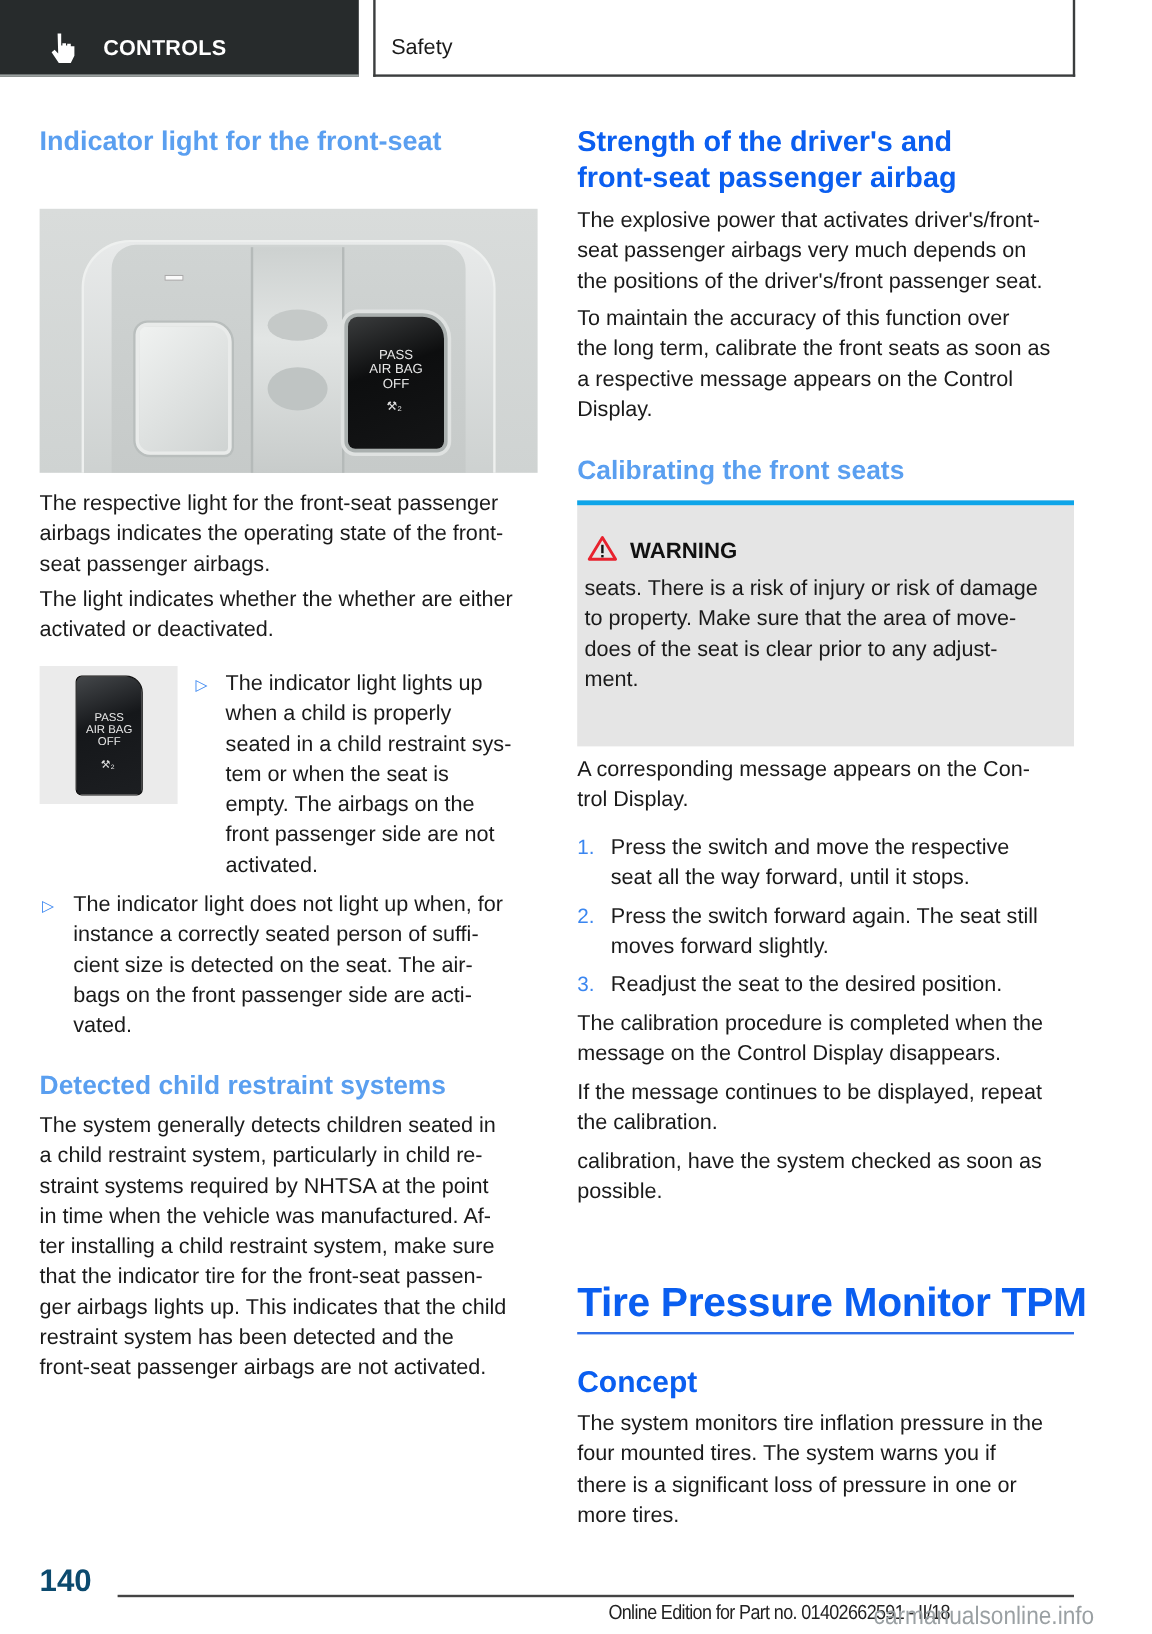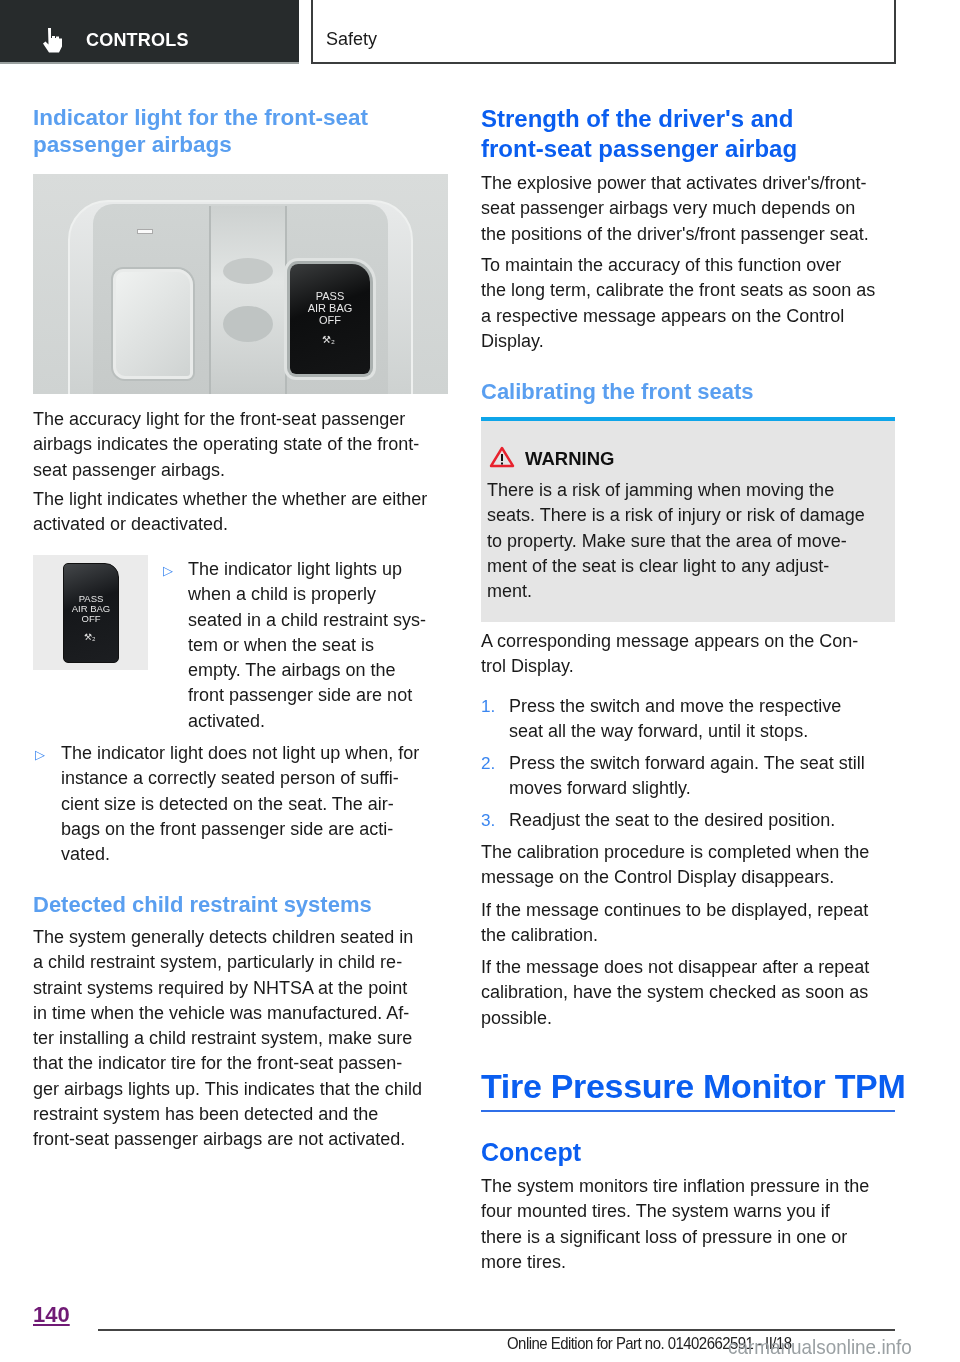--- a/index.html
+++ b/index.html
@@ -41,62 +41,61 @@
   .bullet { position: absolute; color: #3a86f0; font-size: 13px; }
   .num { position: absolute; color: #3a86f0; font-size: 17.2px; line-height: 25.3px; }
 
   .warn { position: absolute; left: 481px; top: 417px; width: 414px; height: 205px; background: #e5e5e5; border-top: 4px solid #0ea5e9; }
   .warn .title { position: absolute; left: 44px; top: 27px; font-weight: bold; font-size: 18.5px; color: #111; }
   .warn .icon { position: absolute; left: 8px; top: 25px; width: 26px; height: 22px; }
   .warn .body { position: absolute; left: 6px; top: 57px; width: 402px; }
 
   .rule-blue { position: absolute; left: 481px; top: 1110px; width: 414px; height: 2px; background: #2f6fe8; }
 
-  .footer-num { position: absolute; left: 33px; top: 1302px; font-weight: bold; font-size: 22px; color: #701a75; text-decoration: underline; }
+  .footer-num { position: absolute; left: 33px; top: 1302px; font-weight: bold; font-size: 26px; color: #0c4a6e; }
   .footer-line { position: absolute; left: 98px; top: 1329px; width: 797px; height: 2px; background: #444; }
   .footer-text { position: absolute; left: 507px; top: 1334px; font-size: 17px; color: #222; letter-spacing: -0.6px; transform: scaleX(0.88); transform-origin: left top; white-space: nowrap; }
   .footer-wm { position: absolute; left: 728px; top: 1335px; font-size: 21px; color: #9aa0a3; white-space: nowrap; transform: scaleX(0.9); transform-origin: left top; }
 </style>
 </head>
 <body>
 
 <div class="hdr-left">
   <svg class="hand" viewBox="0 0 24 26">
     <path d="M8 1 h3 v10 l1 0 v-2 h3 v2 h1 v-1.5 h3 v2 h0.5 h2.5 v8 l-3 6 h-10 l-6 -9 l2.5 -2 l3 3 z" fill="#ffffff"></path>
   </svg>
   <span class="label">CONTROLS</span>
 </div>
 <div class="hdr-right">
   <span class="label">Safety</span>
 </div>
 
 <div class="abs h-light" style="left:33px; top:104px; font-size:22.5px;">
   <div>Indicator light for the front-seat</div>
-  <div>passenger airbags</div>
 </div>
 
 <div class="photo">
   <div class="frame"></div>
   <div class="inner"></div>
   <div class="led"></div>
   <div class="btn-left"></div>
   <div class="center">
     <div class="oval1"></div>
       <div class="oval2"></div>
   </div>
   <div class="btn-pass">
     <div class="pass-text" style="top:26px;">PASS</div>
     <div class="pass-text" style="top:38px;">AIR BAG</div>
     <div class="pass-text" style="top:50px;">OFF</div>
     <span class="pass-icon" style="left:32px; top:70px;">⚒₂</span>
   </div>
 </div>
 
 <div class="abs p" style="left:33px; top:407px; width:415px;">
-  <div>The accuracy light for the front-seat passenger</div>
+  <div>The respective light for the front-seat passenger</div>
   <div>airbags indicates the operating state of the front-</div>
   <div>seat passenger airbags.</div>
 </div>
 <div class="abs p" style="left:33px; top:487px; width:415px;">
   <div>The light indicates whether the whether are either</div>
   <div>activated or deactivated.</div>
 </div>
 
 <div class="thumb">
   <div class="sw">
@@ -159,24 +158,23 @@
 <div class="abs h-light" style="left:481px; top:378px;">Calibrating the front seats</div>
 
 <div class="warn">
   <svg class="icon" viewBox="0 0 26 22">
     <polygon points="13,2 24,20 2,20" fill="none" stroke="#e8222e" stroke-width="2.4" stroke-linejoin="round"></polygon>
     <rect x="12" y="8" width="2" height="7" fill="#111"></rect>
     <rect x="12" y="16.5" width="2" height="2" fill="#111"></rect>
   </svg>
   <span class="title">WARNING</span>
   <div class="body p">
-    <div>There is a risk of jamming when moving the</div>
     <div>seats. There is a risk of injury or risk of damage</div>
     <div>to property. Make sure that the area of move-</div>
-    <div>ment of the seat is clear light to any adjust-</div>
+    <div>does of the seat is clear prior to any adjust-</div>
     <div>ment.</div>
   </div>
 </div>
 
 <div class="abs p" style="left:481px; top:629px; width:420px;">
   <div>A corresponding message appears on the Con-</div>
   <div>trol Display.</div>
 </div>
 
 <span class="num" style="left:481px; top:694px;">1.</span>
@@ -196,21 +194,20 @@
 
 <div class="abs p" style="left:481px; top:840px; width:420px;">
   <div>The calibration procedure is completed when the</div>
   <div>message on the Control Display disappears.</div>
 </div>
 <div class="abs p" style="left:481px; top:898px; width:420px;">
   <div>If the message continues to be displayed, repeat</div>
   <div>the calibration.</div>
 </div>
 <div class="abs p" style="left:481px; top:955px; width:420px;">
-  <div>If the message does not disappear after a repeat</div>
   <div>calibration, have the system checked as soon as</div>
   <div>possible.</div>
 </div>
 
 <div class="abs h-big" style="left:481px; top:1066px; letter-spacing:-0.3px;">Tire Pressure Monitor TPM</div>
 <div class="rule-blue"></div>
 
 <div class="abs h-strong" style="left:481px; top:1137px; font-size:25px;">Concept</div>
 <div class="abs p" style="left:481px; top:1174px; width:420px;">
   <div>The system monitors tire inflation pressure in the</div>

